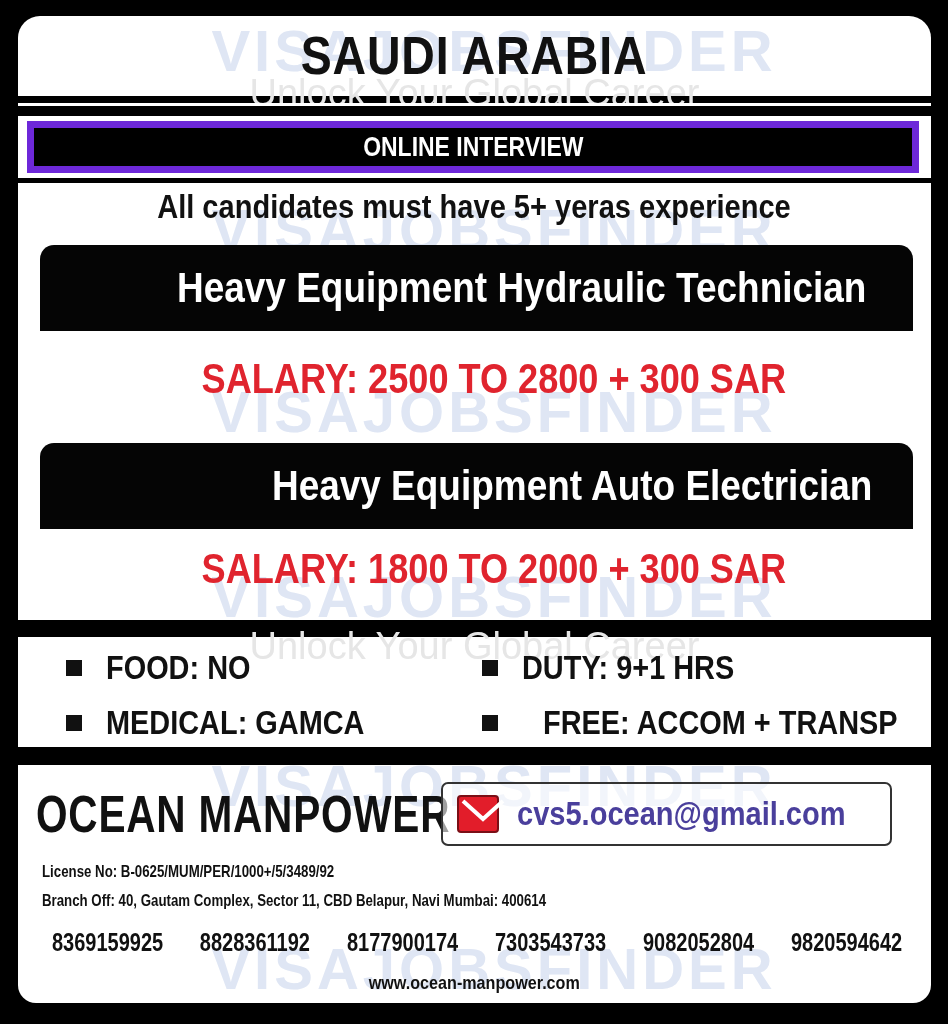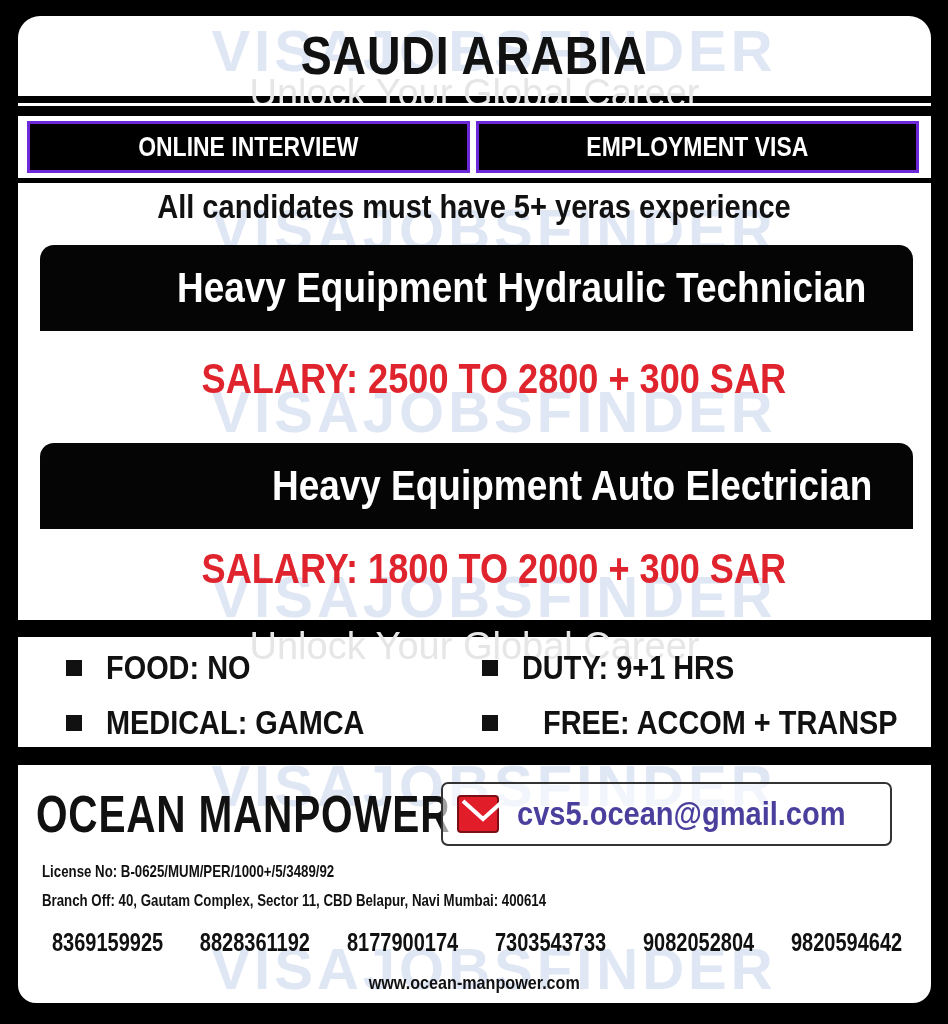--- a/index.html
+++ b/index.html
@@ -5,21 +5,21 @@
   html, body { margin:0; padding:0; }
   body { width:948px; height:1024px; background:#000; position:relative; overflow:hidden;
          font-family:"Liberation Sans", "DejaVu Sans", sans-serif; }
   .panel { position:absolute; background:#fff; left:18px; width:913px; }
   .wm { position:absolute; left:0; width:100%; text-align:center; pointer-events:none; }
   .wm .big { font-size:58px; font-weight:bold; letter-spacing:4px; color:#dfe6f4; line-height:1;padding-left:39px; }
   .wm .sub { font-size:38px; color:#e6e6e6; line-height:1; }
   .title { position:absolute; top:24px; left:0; width:100%; text-align:center; font-size:54px;
            font-weight:bold; color:#111; transform:scaleX(0.86); letter-spacing:1px; }
   .tags { position:absolute; top:121px; left:27px; width:892px; height:52px; display:flex; gap:6px; }
-  .tag { flex:1; background:#000; border:3px solid #6d28d9; display:flex; align-items:center; justify-content:center;
+  .tag { flex:1; background:#000; border:7px solid #6d28d9; display:flex; align-items:center; justify-content:center;
          color:#fff; font-weight:bold; font-size:28px; }
   .tag span { display:inline-block; transform:scaleX(0.82); white-space:nowrap; }
   .exp { position:absolute; top:188px; left:0; width:100%; text-align:center; font-size:33px; font-weight:bold; color:#111; }
   .exp span { display:inline-block; transform:scaleX(0.88); }
   .jobbar { position:absolute; left:40px; width:873px; height:86px; background:#050505; border-radius:14px 14px 0 0;
             display:flex; align-items:center; justify-content:flex-end; color:#fff; font-weight:bold; font-size:42px; }
   .jobbar span { display:inline-block; transform:scaleX(0.88); white-space:nowrap; }
   .salary { position:absolute; left:0; width:100%; text-align:center; color:#e0242e; font-weight:bold; font-size:42px;margin-left:20px; }
   .salary span { display:inline-block; transform:scaleX(0.86); white-space:nowrap; }
   .benefit { position:absolute; font-size:34px; font-weight:bold; color:#111; display:flex; align-items:center; white-space:nowrap; }
@@ -49,23 +49,20 @@
     <div class="sub">Unlock Your Global Career</div>
   </div>
 </div>
 <div class="title">SAUDI ARABIA</div>
 <div class="panel" style="top:103px;height:3px;"></div>
 
 <div class="panel" style="top:116px;height:62px;background:#fff;"></div>
 <div class="tags">
   <div class="tag">
       <span>ONLINE INTERVIEW</span>
-    </div>
-  <div class="tag">
-      <span>EMPLOYMENT VISA</span>
     </div>
 </div>
 
 <div class="panel" style="top:183px;height:437px;">
   <div class="wm" style="top:18px;">
       <div class="big">VISAJOBSFINDER</div>
     </div>
   <div class="wm" style="top:200px;">
       <div class="big">VISAJOBSFINDER</div>
     </div>

